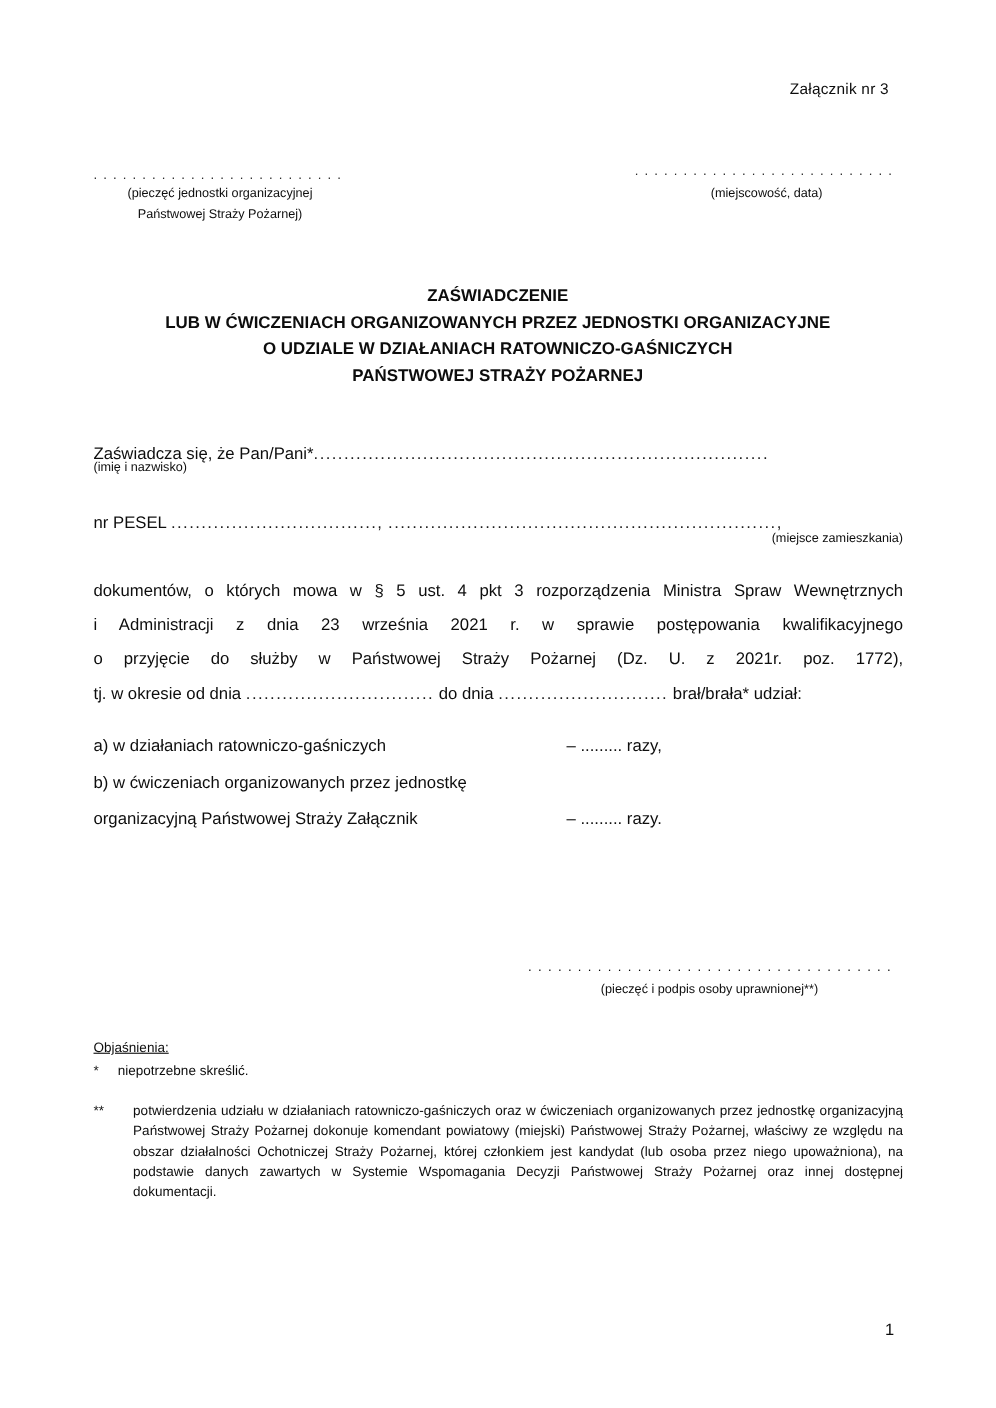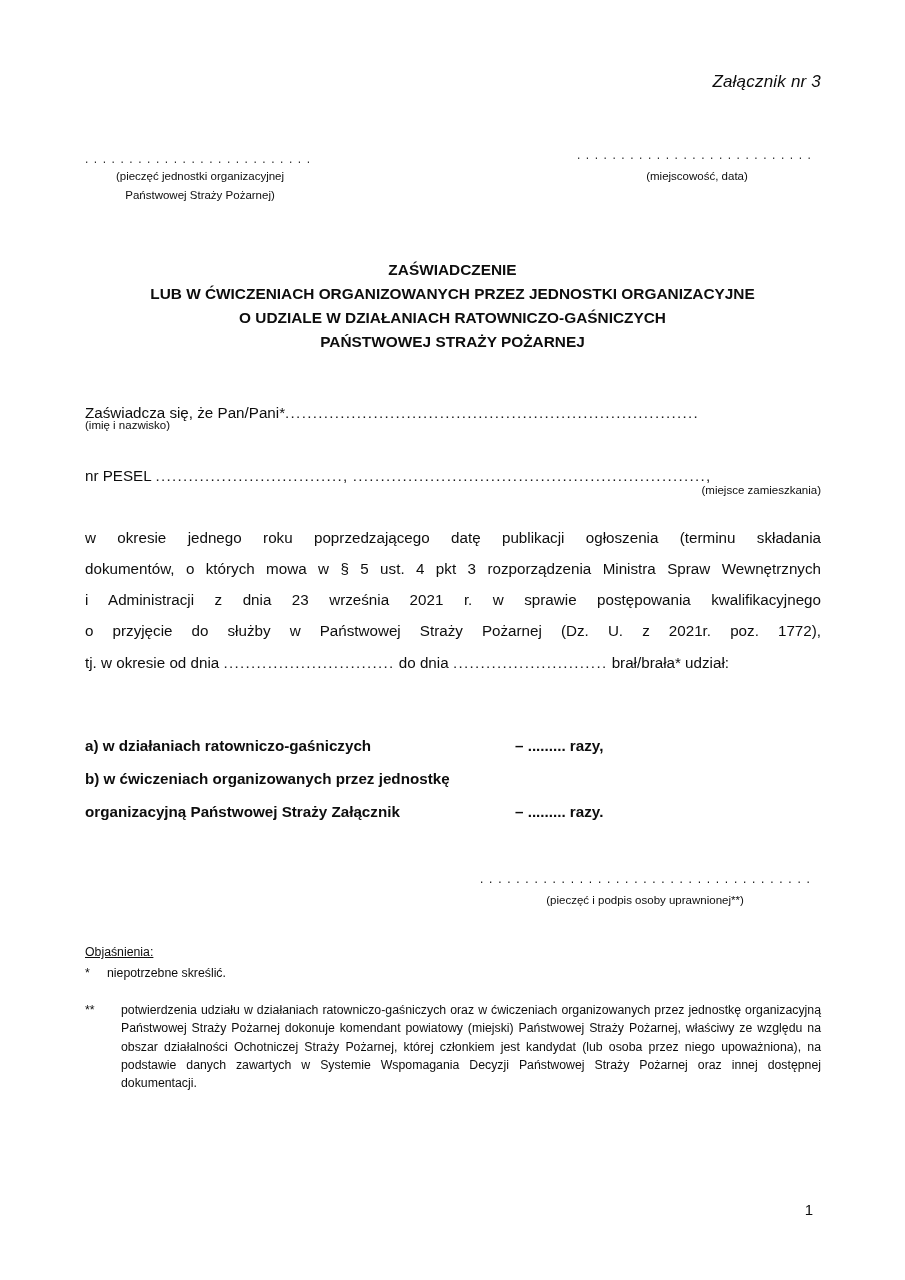--- a/index.html
+++ b/index.html
@@ -19,23 +19,22 @@
     position: relative;
     width: 905px;
     height: 1280px;
     box-sizing: border-box;
   }
 
   
   .attachment-label {
     position: absolute;
     top: 72px;
-    right: 84px;
-    font-style: italic;
-    font-size: 17px;
+    right: 97px;
+    font-size: 14px;
     letter-spacing: .2px;
   }
 
   .stamp-block {
     position: absolute;
     top: 152px;
     left: 85px;
     width: 230px;
     text-align: center;
   }
@@ -136,24 +135,23 @@
     white-space: nowrap;
   }
   .para .lastline {
     display: block;
     text-align: left;
     text-align-last: left;
     white-space: nowrap;
   }
 
   .items {
-    margin-top: 52px;
+    margin-top: 16px;
     font-size: 15.2px;
     line-height: 2.1;
-    font-weight: bold;
   }
   .item-row {
     position: relative;
     height: 33px;
   }
   .item-row .txt { position: absolute; left: 0; top: 0; white-space: nowrap; }
   .item-row .cnt { position: absolute; left: 430px; top: 0; white-space: nowrap; }
 
   
   .sign-block {
@@ -243,21 +241,20 @@
     <div class="sub-caption">(imię i nazwisko)</div>
 
     <div class="pesel-row">
       <span>nr PESEL</span>
       <span class="dotfill">..................................,</span>
       <span class="dotfill">................................................................,</span>
     </div>
     <div class="sub-caption-right">(miejsce zamieszkania)</div>
 
     <div class="para">
-      <span class="justline">w  okresie  jednego  roku  poprzedzającego  datę  publikacji  ogłoszenia  (terminu  składania</span>
       <span class="justline">dokumentów, o których mowa w § 5 ust. 4 pkt 3 rozporządzenia Ministra Spraw Wewnętrznych</span>
       <span class="justline">i  Administracji  z  dnia  23  września  2021  r.  w  sprawie  postępowania  kwalifikacyjnego</span>
       <span class="justline">o  przyjęcie  do  służby  w  Państwowej  Straży  Pożarnej  (Dz.  U.  z 2021r.    poz.   1772),</span>
       <span class="lastline">
         <span>tj. w okresie od dnia</span>
         <span class="dotfill">...............................</span>
         <span>do dnia</span>
         <span class="dotfill">............................</span>
         <span>brał/brała* udział:</span>
       </span>

